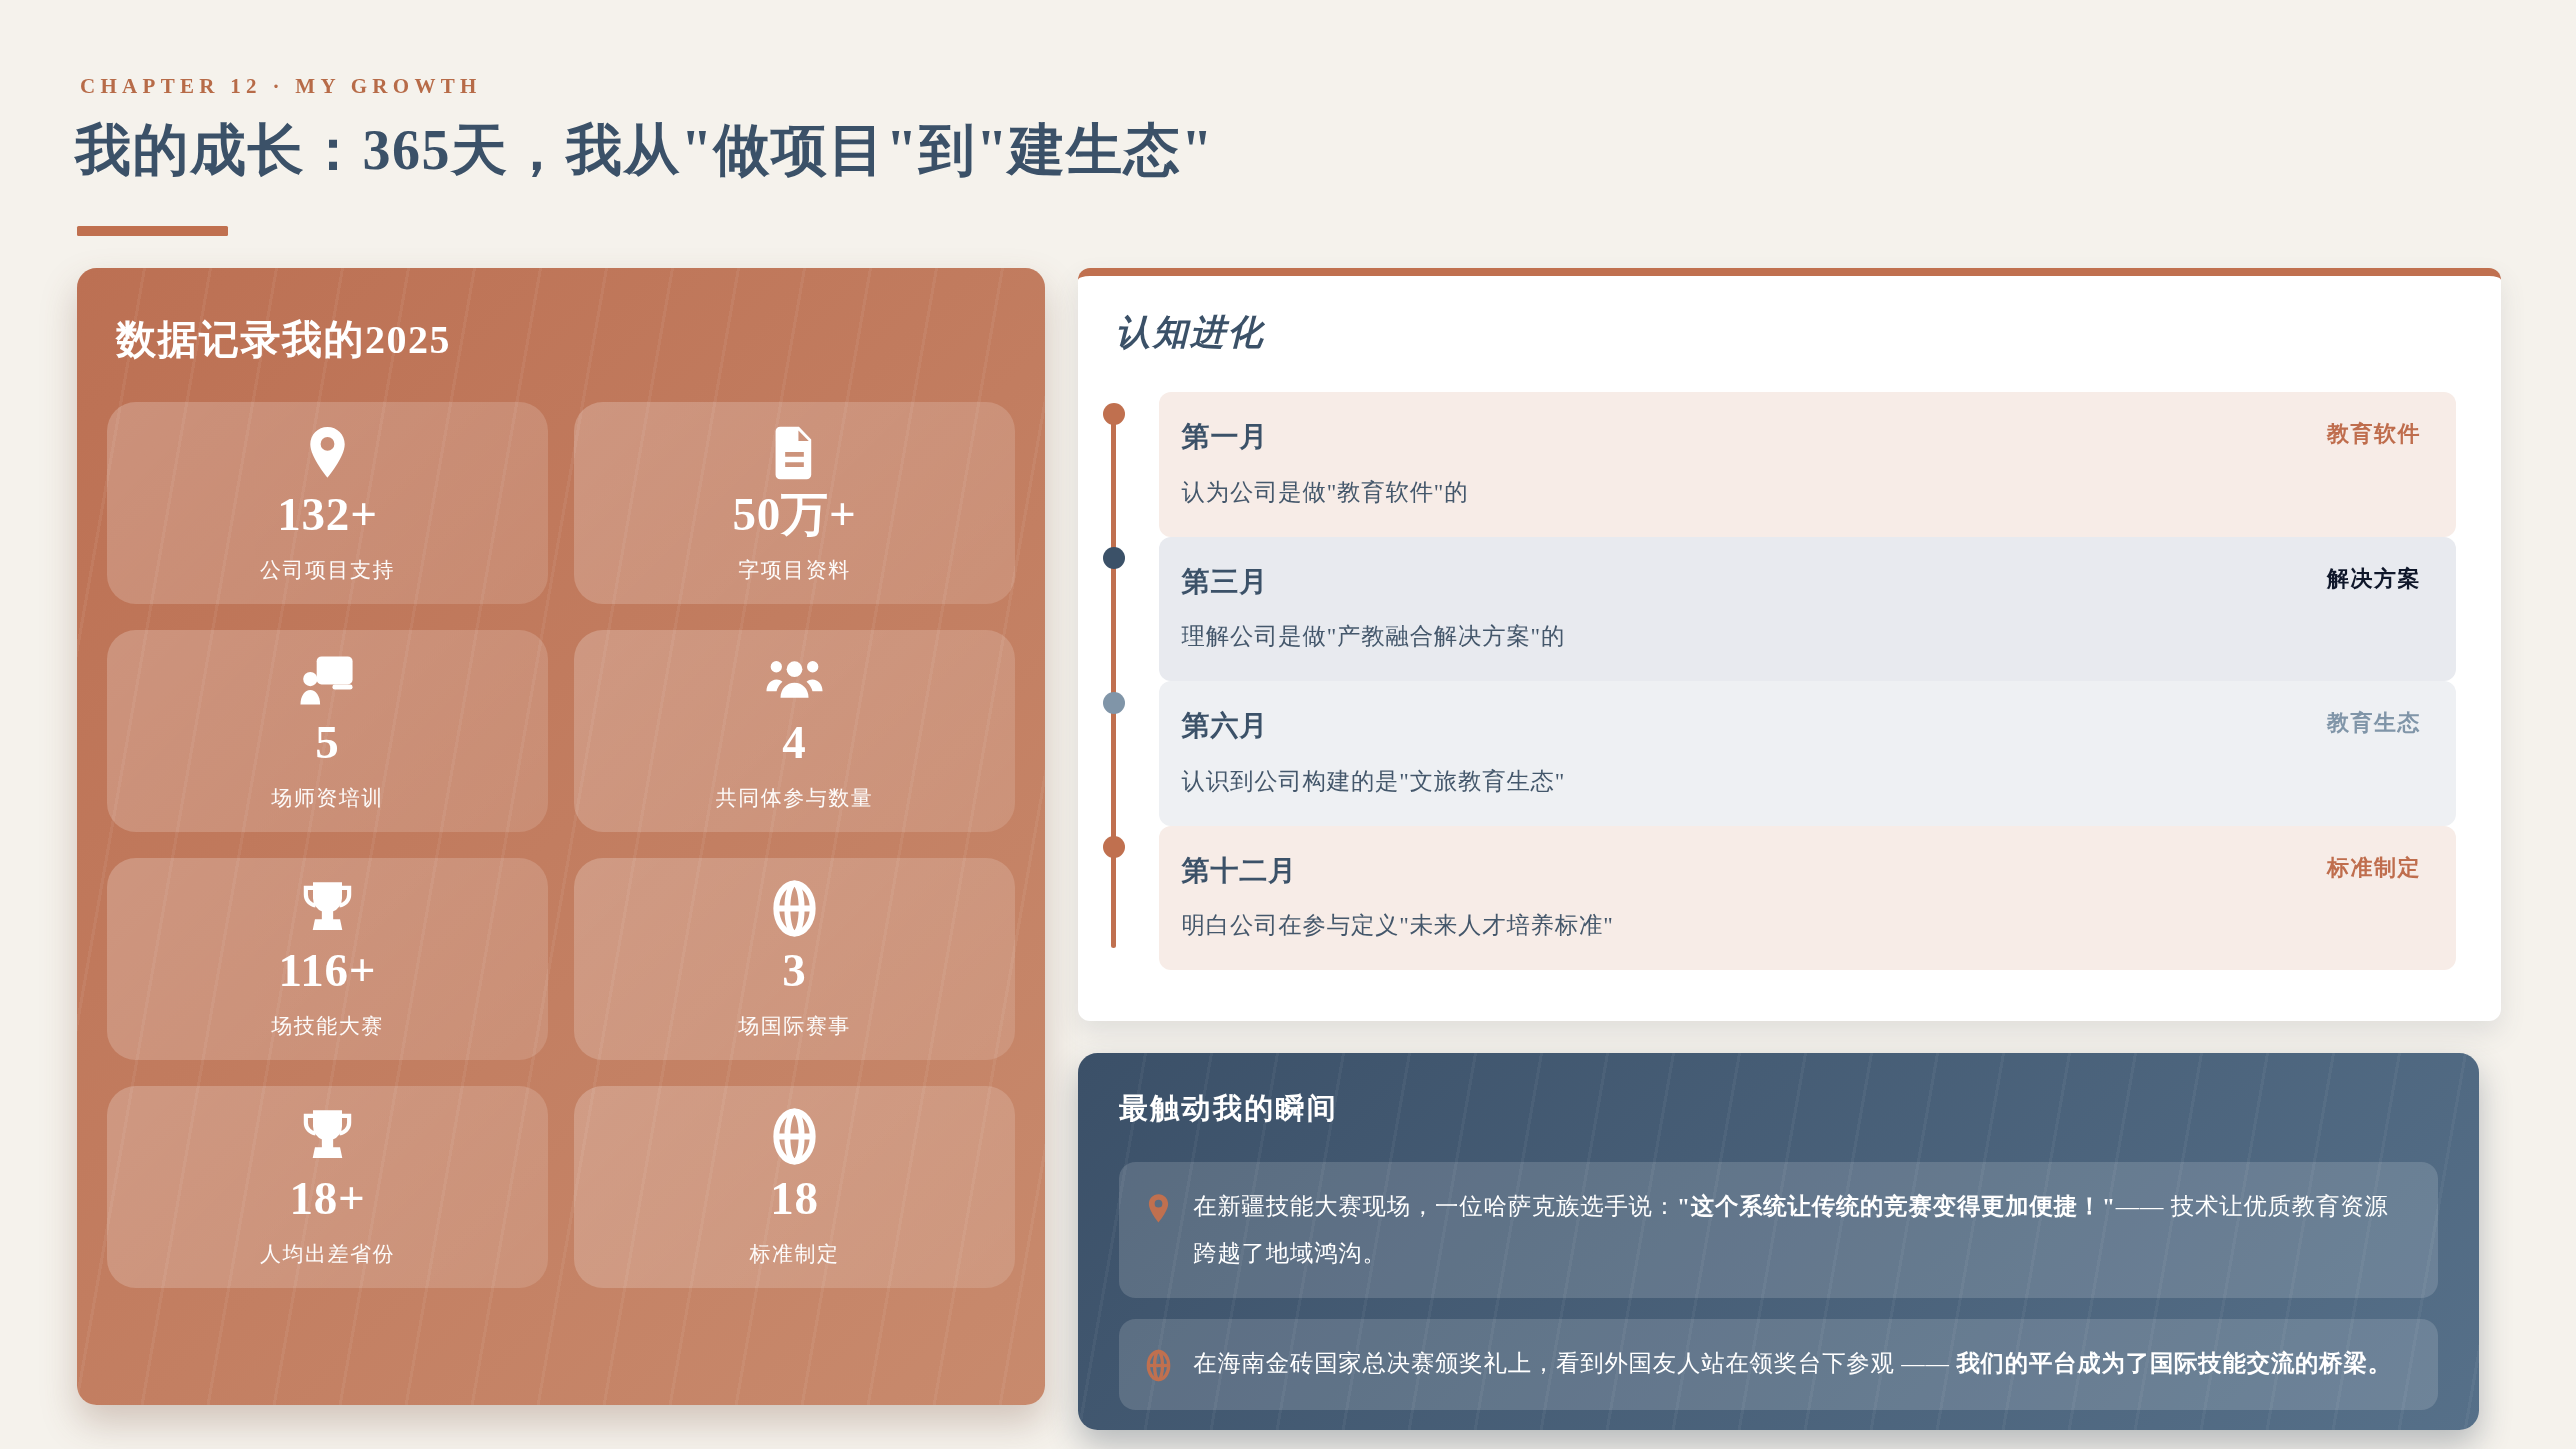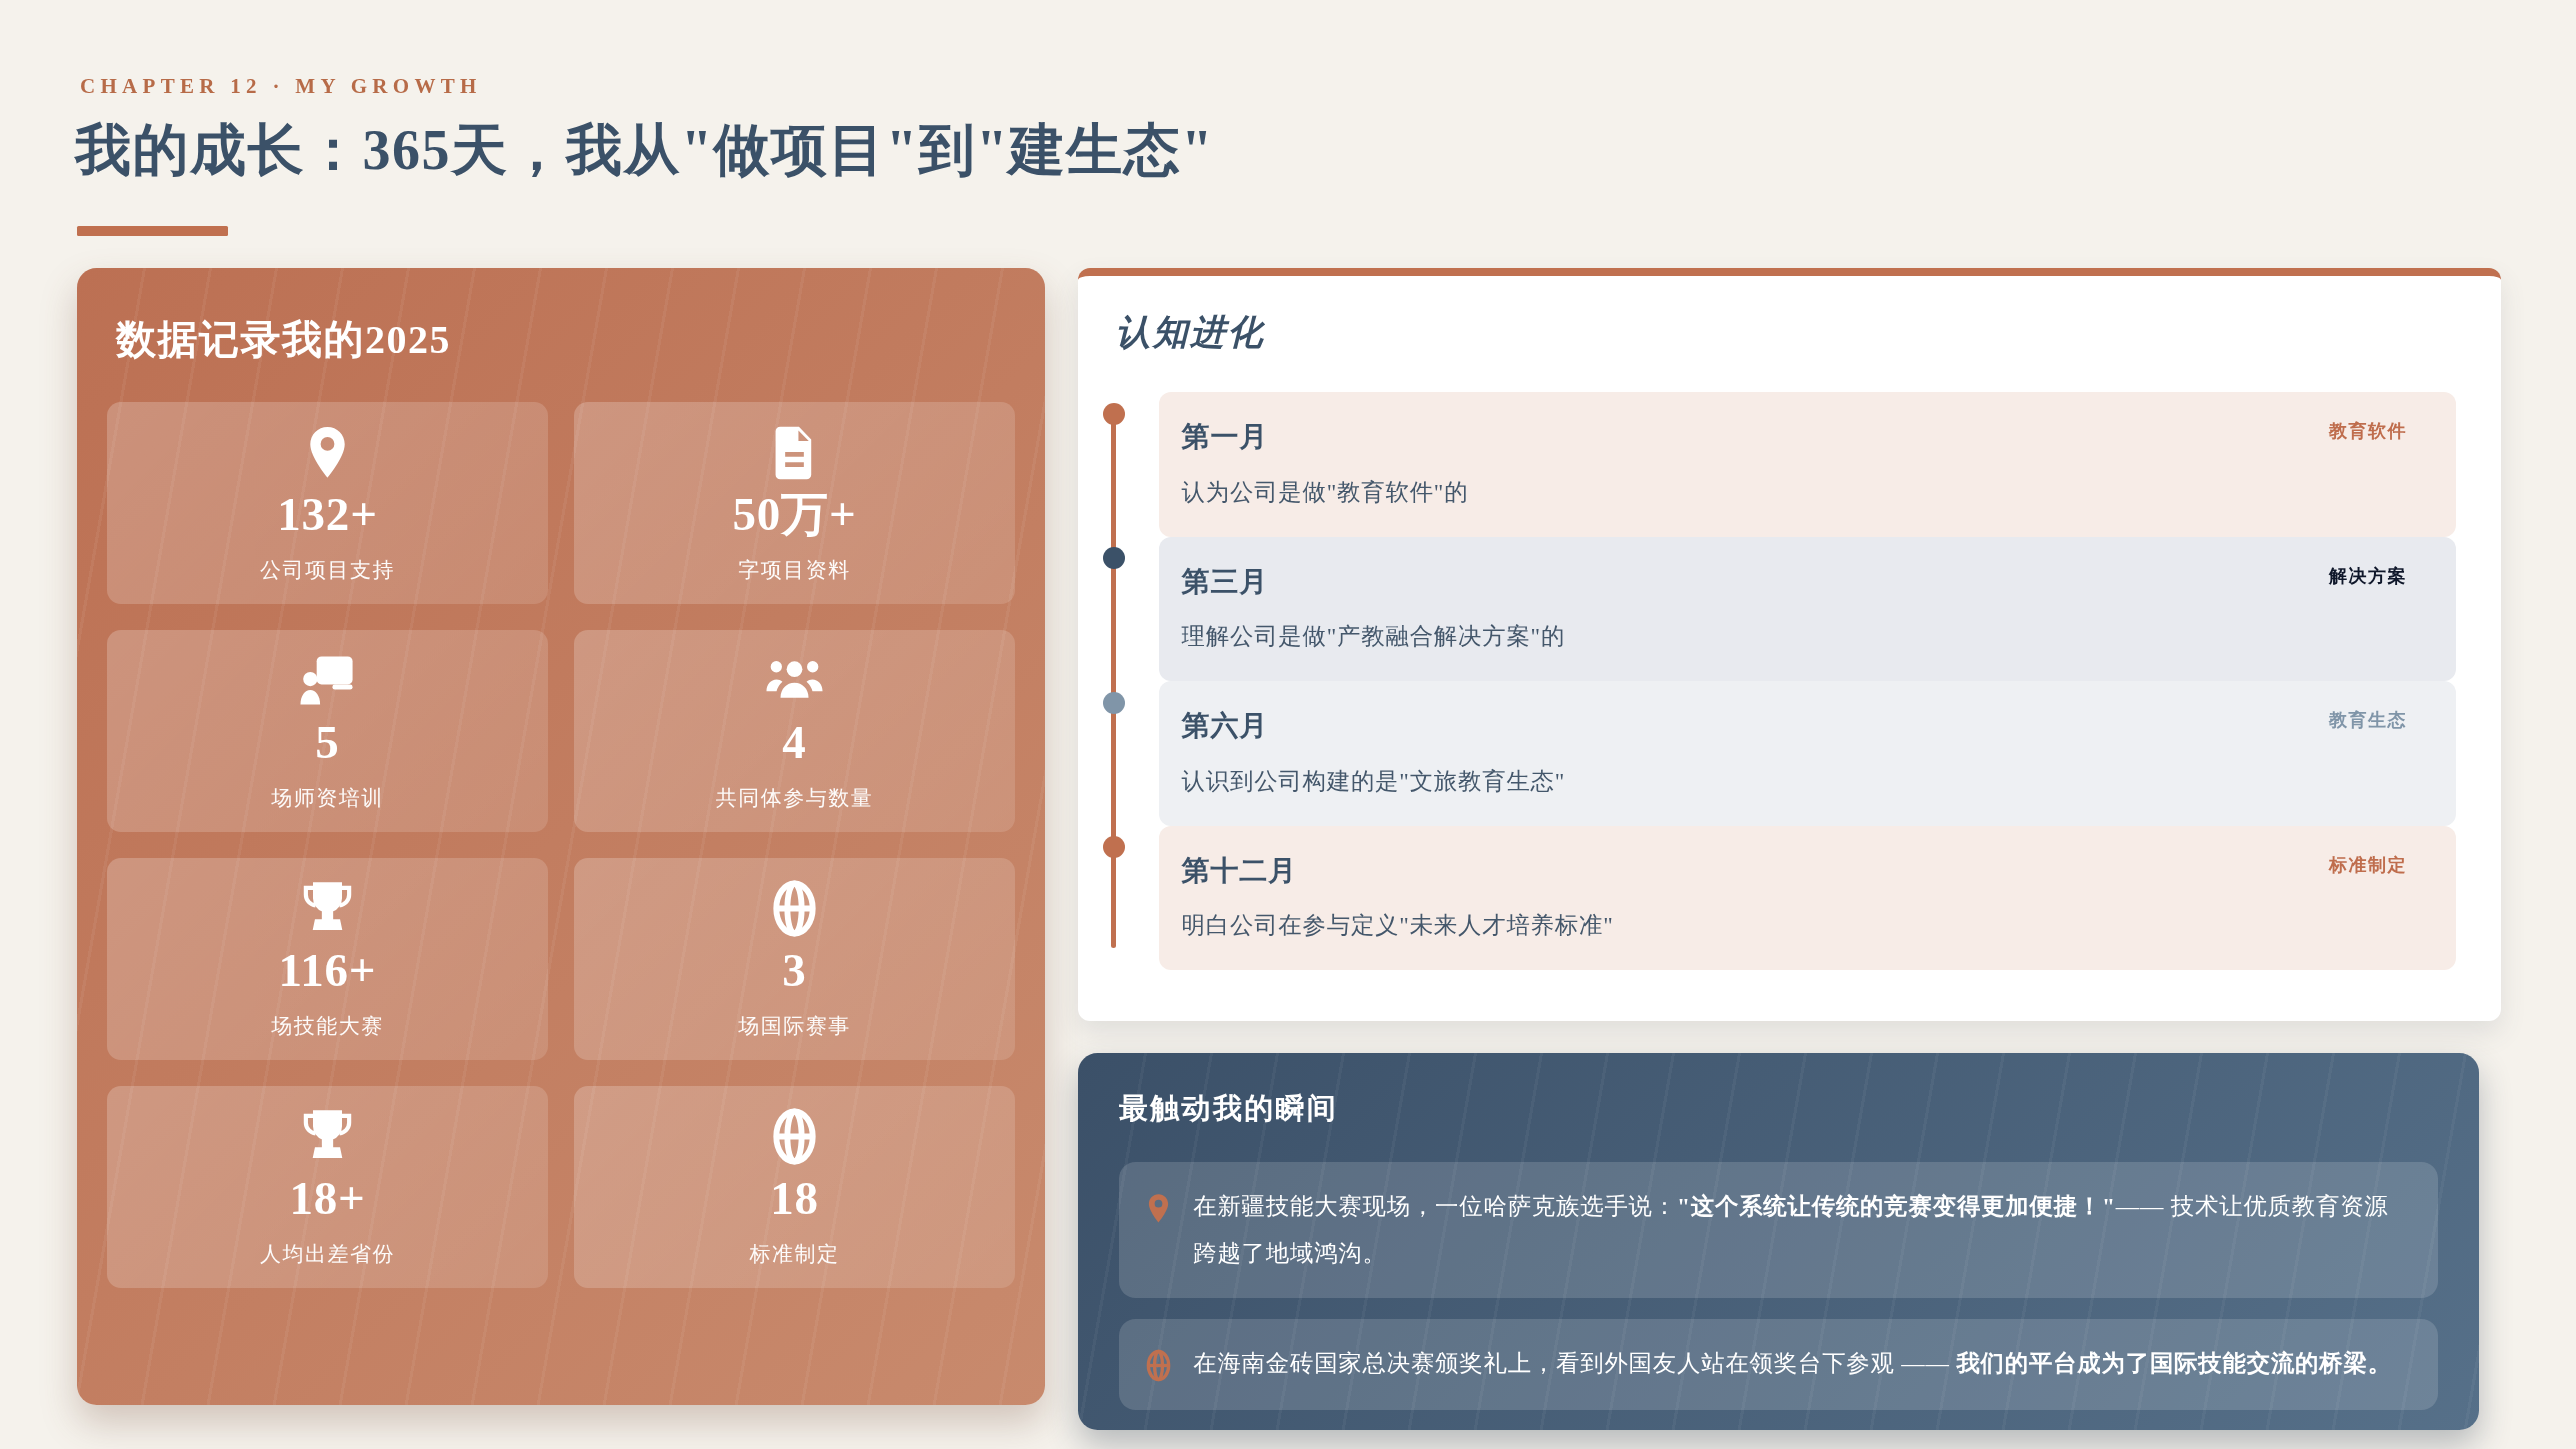--- a/index.html
+++ b/index.html
@@ -38,21 +38,21 @@
     padding:38px 30px;
   }
   .stats-heading {
     color:#ffffff; font-size:40px; font-weight:700; letter-spacing:1.5px;
     margin:6px 0 35px 9px;
   }
   .stats-grid {
     display:grid; grid-template-columns:1fr 1fr; gap:26px;
   }
   .stat-card {
-    height:202px; border-radius:14px;
+    height:202px; border-radius:29px;
     background:linear-gradient(135deg, rgba(255,255,255,0.22), rgba(255,255,255,0.13));
     display:flex; flex-direction:column; align-items:center; justify-content:center;
     color:#fff; text-align:left;
   }
   .stat-icon { height:62px; display:flex; align-items:center; justify-content:center; }
   .stat-icon svg { height:59px; width:59px; }
   .stat-value { font-size:47px; font-weight:600; letter-spacing:0.8px; margin-top:7.5px; line-height:1; }
   .stat-label { font-size:21px; margin-top:18px; letter-spacing:1.5px; opacity:0.97; }
 
   
@@ -76,22 +76,22 @@
   .t-item {
     position:relative; border-radius:12px;
     padding:26px 226px 29px 22.6px; 
   }
   .t-dot {
     position:absolute; left:-56px; top:10.6px; width:22px; height:22px; border-radius:50%;
   }
   .t-month { font-size:28px; font-weight:700; color:#3b5168; letter-spacing:0.8px; }
   .t-desc  { font-size:23.4px; color:#44576b; margin-top:19.6px; letter-spacing:0.8px; }
   .t-badge {
-    position:absolute; right:49px; top:27px;
-    font-size:18px; font-weight:700; letter-spacing:1.5px;
+    position:absolute; right:35px; top:27px;
+    font-size:22px; font-weight:700; letter-spacing:1.5px;
   }
   .tone-rose  { background:#f7ece7; }
   .tone-navy  { background:#e8eaef; }
   .tone-slate { background:#eef0f3; }
   .accent-orange { color:#bf6d4d; }
   .accent-navy   { color:#0f172a; }
   .accent-slate  { color:#8095a8; }
   .dot-orange { background:#c0704f; }
   .dot-navy   { background:#3b5168; }
   .dot-slate  { background:#8095a8; }

